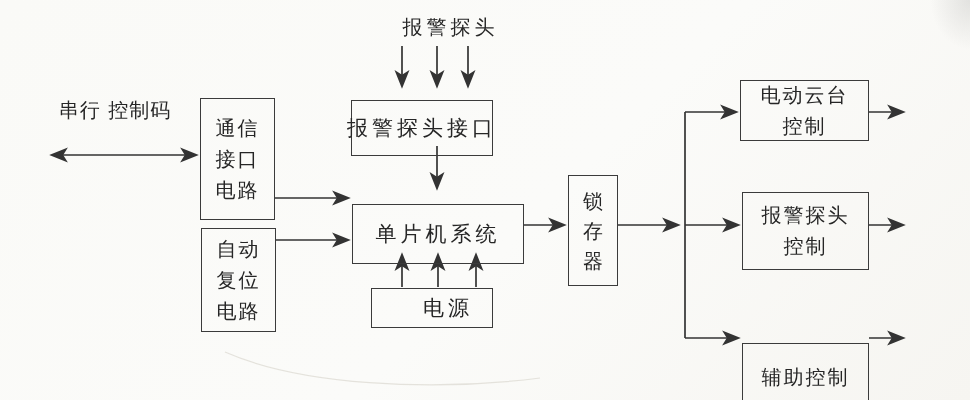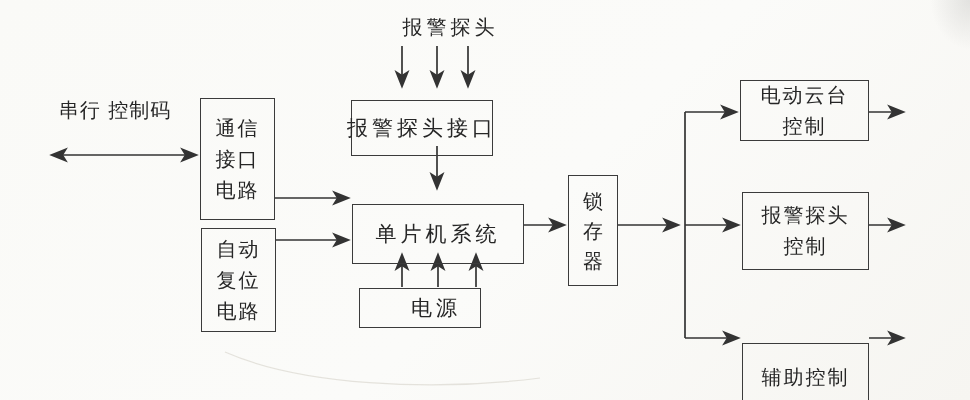--- a/index.html
+++ b/index.html
@@ -110,21 +110,21 @@
   </div>
 
   <div class="node f21" style="left:351px;top:90px;width:142px;height:56px;margin-top:10px;">
     <span>报警探头接口</span>
   </div>
 
   <div class="node f21" style="left:352px;top:204px;width:172px;height:60px;">
     <span>单片机系统</span>
   </div>
 
-  <div class="node f21" style="left:359px;top:288px;width:122px;height:40px;padding-left:32px;">
+  <div class="node f21" style="left:371px;top:288px;width:122px;height:40px;padding-left:32px;">
     <span>电源</span>
   </div>
 
   <div class="node vtext" style="left:568px;top:175px;width:50px;height:111px;">
     <span>锁</span>
     <span>存</span>
     <span>器</span>
   </div>
 
   <div class="node f20" style="left:740px;top:80px;width:129px;height:61px;">

